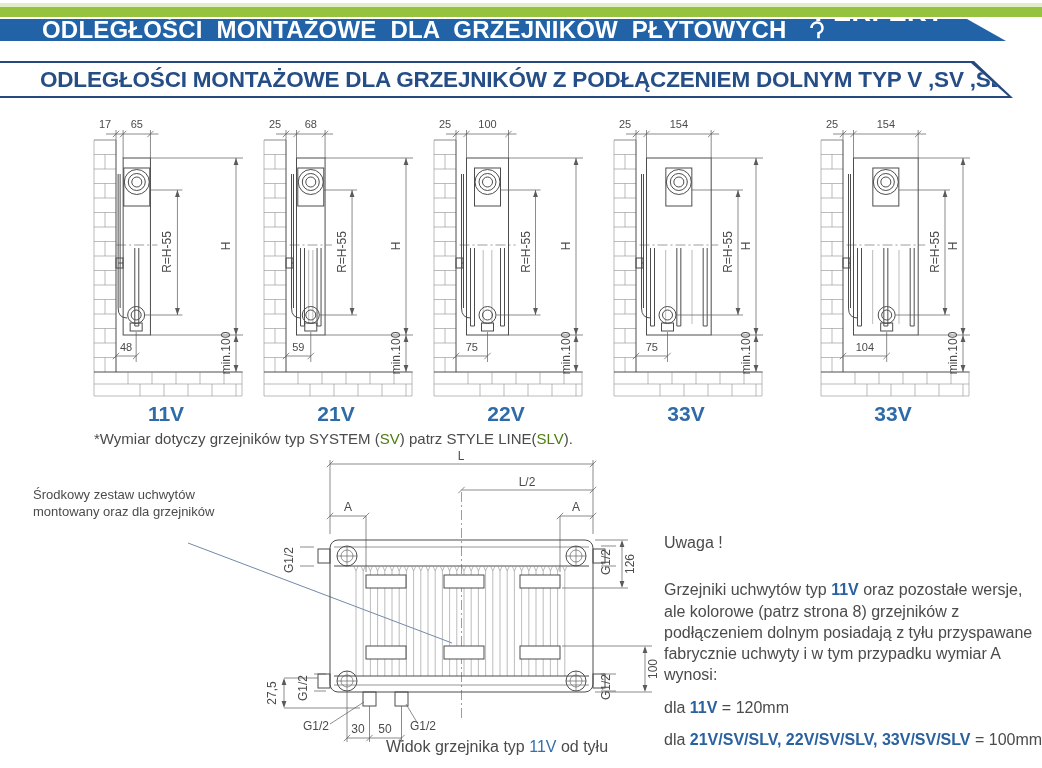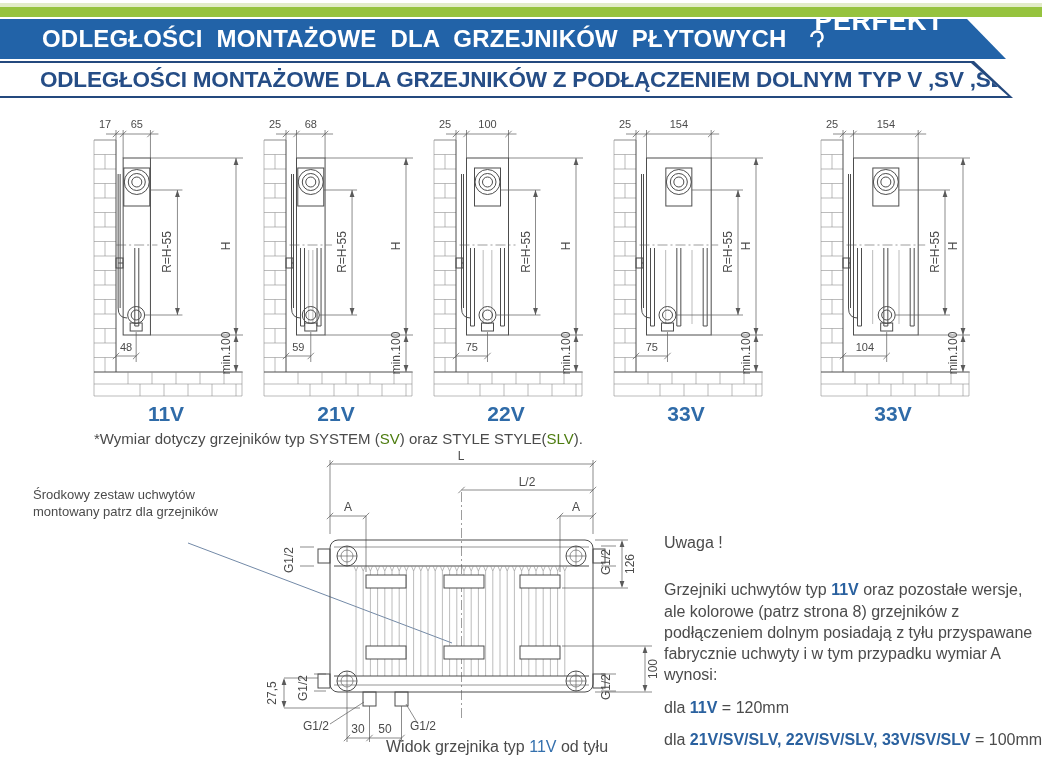--- a/index.html
+++ b/index.html
@@ -1,21 +1,21 @@
 <!DOCTYPE html>
 <html><head>
 <meta charset="utf-8">
 <style>
   html,body{margin:0;padding:0;background:#fff;}
   body{position:relative;width:1042px;height:768px;overflow:hidden;
        font-family:"Liberation Sans",sans-serif;}
   
   .strip-light{position:absolute;left:0;top:3px;width:1042px;height:4px;background:#e2ecc8;}
   .strip-green{position:absolute;left:0;top:7px;width:1042px;height:10px;background:#96c33e;}
-  .banner1{position:absolute;left:0;top:19px;width:1012px;height:40px;background:#2263a8;
+  .banner1{position:absolute;left:0;top:19px;width:1012px;height:22px;background:#2263a8;
            clip-path:polygon(0 0,967px 0,1006px 100%,0 100%);
            display:flex;align-items:center;padding-left:42px;box-sizing:border-box;}
   .banner1 .title{color:#fff;font-size:24px;font-weight:bold;letter-spacing:.2px;word-spacing:7px;white-space:nowrap;}
   .logo{display:flex;align-items:baseline;margin-left:28px;position:relative;flex-direction:column;}
   .logo .brand{color:#fff;font-size:27px;font-weight:bold;letter-spacing:.5px;}
   .logo .hook{position:relative;top:-7px;left:-5px;}
   .logo .sub{color:#fff;font-size:11px;font-weight:bold;letter-spacing:1px;margin-left:-10px;}
   .banner2{position:absolute;left:0;top:61px;width:1016px;height:37px;background:#24497e;
            clip-path:polygon(0 0,974px 0,1013px 100%,0 100%);}
   .banner2 .inner{position:absolute;left:0;top:2px;width:1012px;height:33px;background:#fff;
@@ -555,26 +555,26 @@
       <text x="152" y="243" class="t12" text-anchor="middle" transform="rotate(-90 152 243)">min.100</text>
       <line x1="81.68" y1="222" x2="81.68" y2="252" class="dim"></line>
       <line x1="38" y1="246" x2="81.68" y2="246" class="dim"></line>
       <line x1="34.8" y1="249.2" x2="41.2" y2="242.8" class="dim"></line>
       <line x1="78.48" y1="249.2" x2="84.88000000000001" y2="242.8" class="dim"></line>
       <text x="59.84" y="241" class="t11" text-anchor="middle">104</text>
       <text x="88" y="311" class="tl" text-anchor="middle">33V</text>
     </svg></div>
 
 <div class="footnote">
-  <span>*Wymiar dotyczy grzejników typ SYSTEM (</span><span class="acc">SV</span><span>) oraz STYLE STYLE(</span><span class="acc">SLV</span><span>).</span>
+  <span>*Wymiar dotyczy grzejników typ SYSTEM (</span><span class="acc">SV</span><span>) patrz STYLE LINE(</span><span class="acc">SLV</span><span>).</span>
 </div>
 
 <div class="left-note">
   <div>Środkowy zestaw uchwytów</div>
-  <div>montowany patrz dla grzejników</div>
+  <div>montowany oraz dla grzejników</div>
 </div>
 
 <svg class="abs" style="left:180px;top:515px" width="280" height="135" viewBox="0 0 280 135">
   <line x1="8" y1="28" x2="272" y2="128" stroke="#7289a7" stroke-width="1"></line>
 </svg>
 
 <svg class="abs" style="left:268px;top:450px" width="395" height="315" viewBox="0 0 395 315">
 
   <line x1="62" y1="84" x2="62" y2="10" class="dim"></line>
     <line x1="325" y1="84" x2="325" y2="10" class="dim"></line>

